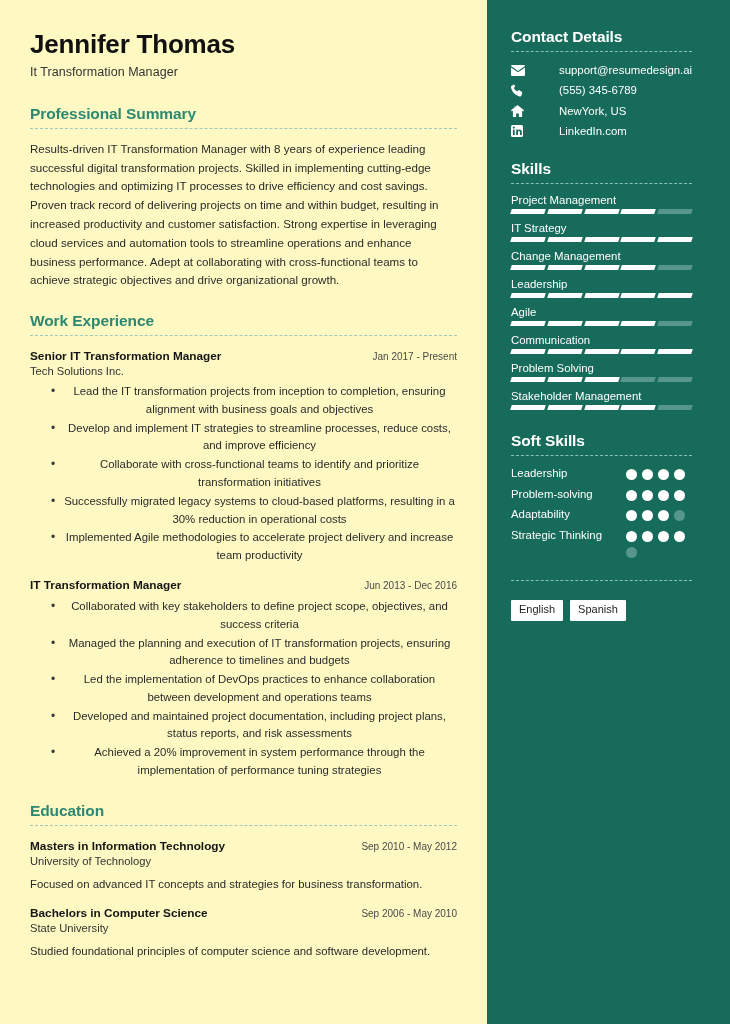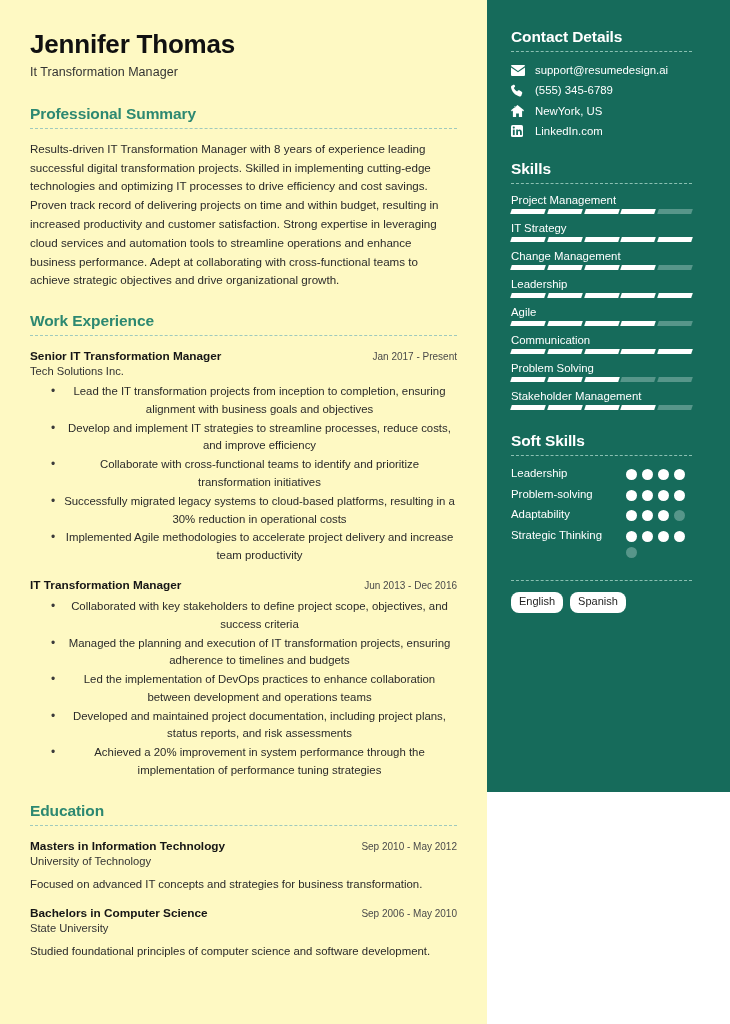--- a/index.html
+++ b/index.html
@@ -114,21 +114,21 @@
     position: absolute;
     left: 0;
     top: -1px;
     color: #3a3a3a;
     font-size: 12px;
   }
 
   
   .side-col {
     width: 243px;
-    height: 792px;
+    height: 1024px;
     background: #166b5b;
     padding: 28px 38px 0 24px;
     color: #ffffff;
     overflow: hidden;
   }
 
   .side-head {
     font-size: 15.5px;
     font-weight: bold;
     color: #ffffff;
@@ -140,20 +140,21 @@
     border-top: 1px dashed #8bc0b2;
   }
   .side-sec { margin-top: 22px; }
 
   
   .contact-list { margin-top: 11px; }
   .contact-item {
     display: flex;
     align-items: flex-start;
     margin-bottom: 6px;
+    gap: 24px;
   }
   .contact-ico {
     width: 17px;
     min-width: 17px;
     height: 14px;
     display: flex;
     align-items: center;
     justify-content: flex-start;
     margin-right: 7px;
   }
@@ -218,23 +219,24 @@
   .lang-list {
     margin-top: 11px;
     display: flex;
     flex-wrap: wrap;
     gap: 7px;
   }
   .lang-chip {
     background: #ffffff;
     color: #1f1f1f;
     font-size: 11px;
-    border-radius: 8px;
+    border-radius: 1px;
     padding: 3px 8px 4px 8px;
     line-height: 1.25;
+    margin-top: 8px;
   }
 </style>
 </head>
 <body>
 
 <div class="page">
 
   <div class="main-col">
 
     <div>

